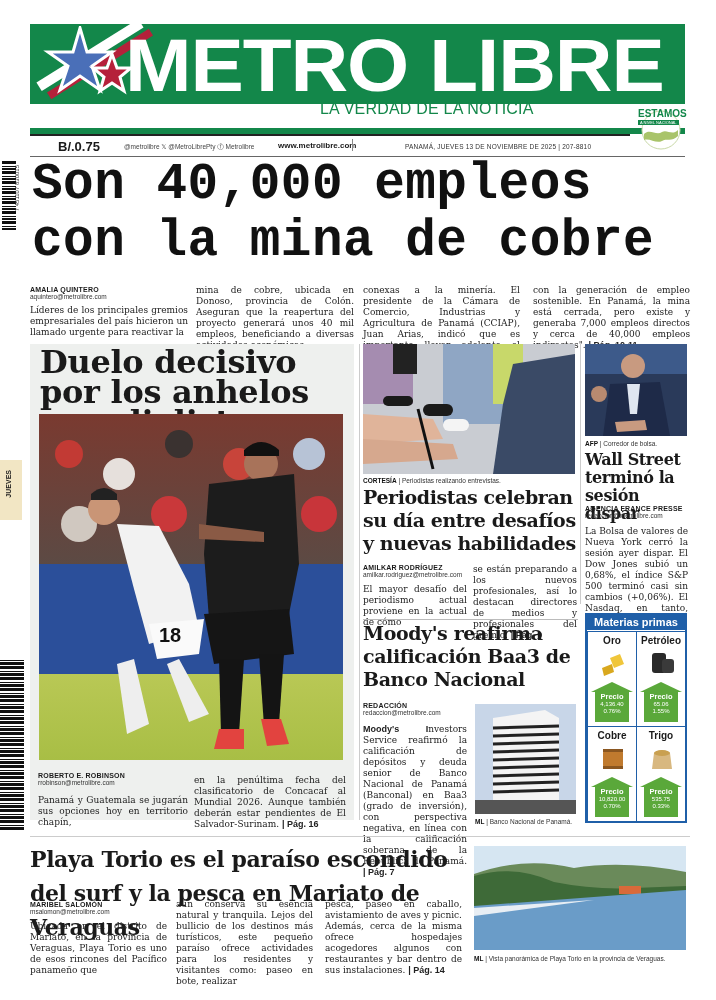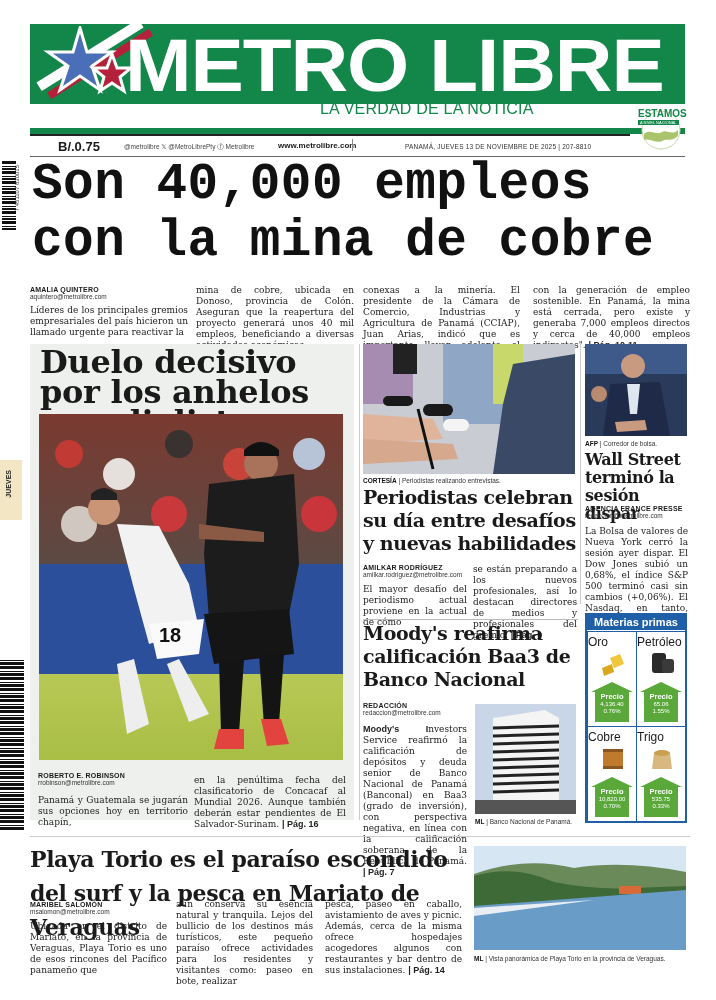--- a/index.html
+++ b/index.html
@@ -74,21 +74,21 @@
 #ws-img{left:585px;top:344px;width:102px;height:92px;overflow:hidden}
 #ws-cap{left:585px;top:440px}
 #ws-h{left:585px;top:451px;width:110px;font-size:16px;line-height:18px;font-weight:bold;font-family:"DejaVu Serif",serif;letter-spacing:-0.4px}
 #ws-by{left:585px;top:505px}
 #ws-body{left:585px;top:526px;width:103px}
 
 
 #mp{left:585px;top:613px;width:102px;height:210px;border:2px solid #1f5fa8;background:#fff}
 #mp-title{position:absolute;left:0;top:0;width:100%;height:15px;background:#1f5fa8;color:#fff;font-family:"Liberation Sans",sans-serif;font-weight:bold;font-size:11px;text-align:center;line-height:15px}
 .mp-cell{position:absolute;width:50px;height:96px;border:1.5px solid #1f5fa8}
-.mp-name{position:absolute;left:0;top:3px;width:100%;font-family:"Liberation Sans",sans-serif;font-weight:normal;font-size:12px}
+.mp-name{position:absolute;left:0;top:3px;width:100%;text-align:center;font-family:"Liberation Sans",sans-serif;font-weight:bold;font-size:10px}
 .mp-icon{position:absolute;left:12px;top:18px;width:26px;height:26px}
 .mp-arrow{position:absolute;left:3px;top:50px;width:42px;height:42px}
 .mp-arrow .tri{position:absolute;left:0;top:0;width:0;height:0;border-left:21px solid transparent;border-right:21px solid transparent;border-bottom:10px solid #5aa83a}
 .mp-arrow .box{position:absolute;left:4px;top:10px;width:34px;height:30px;background:#5aa83a;color:#fff;font-family:"Liberation Sans",sans-serif;text-align:center}
 .mp-arrow .p1{font-size:7.5px;font-weight:bold;line-height:9px;display:block}
 .mp-arrow .p2{font-size:6px;line-height:7px;display:block}
 
 
 #mo-sep{left:363px;top:619px;width:215px}
 #mo-h{left:363px;top:622px;width:216px;font-size:19px;line-height:23px;font-weight:bold;font-family:"DejaVu Serif",serif;letter-spacing:-0.4px}

